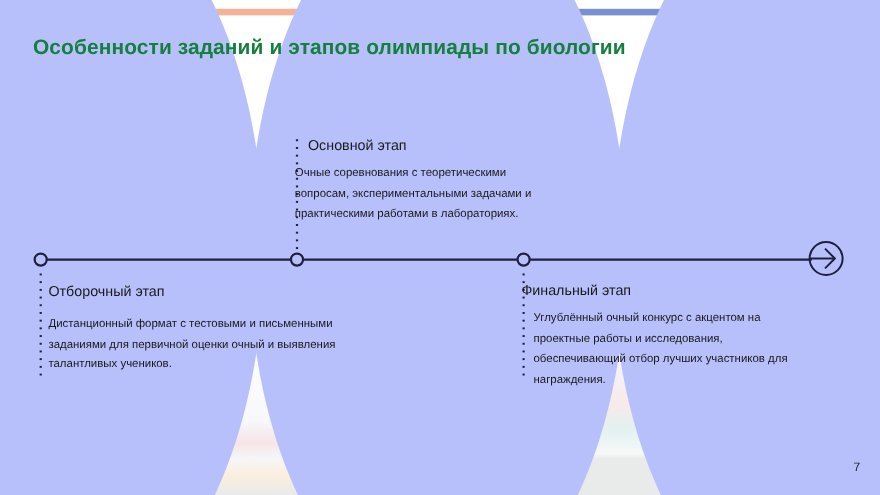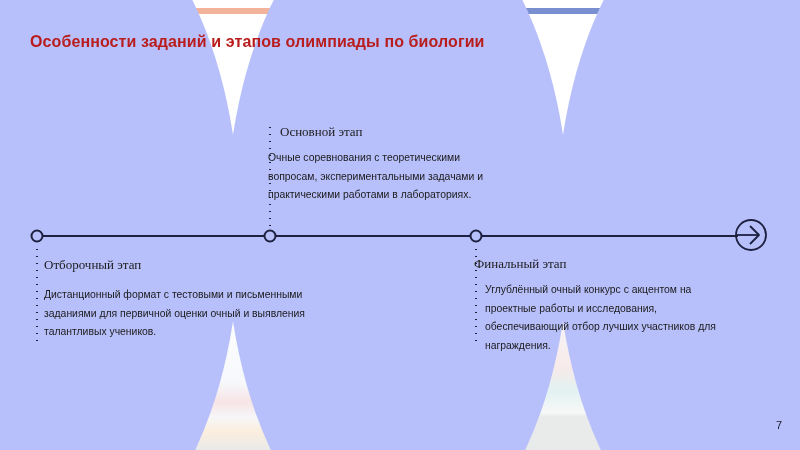--- a/index.html
+++ b/index.html
@@ -1,19 +1,19 @@
 <!DOCTYPE html>
 <html><head>
 <meta charset="utf-8">
 <style>
   html, body { margin: 0; padding: 0; }
   body { width: 800px; height: 450px; overflow: hidden; background: #ffffff; position: relative; font-family: "Liberation Sans", sans-serif; color: #111; }
   .bg { position: absolute; left: 0; top: 0; width: 800px; height: 450px; }
-  .title { position: absolute; left: 30px; top: 33px; font-size: 16px; font-weight: bold; color: #b91c1c; white-space: nowrap; letter-spacing: 0.1px; }
-  .stage-title { position: absolute; font-size: 13px; color: #1a1a1a; white-space: nowrap; font-family: Liberation Serif, serif; }
+  .title { position: absolute; left: 30px; top: 33px; font-size: 19px; font-weight: bold; color: #15803d; white-space: nowrap; letter-spacing: 0.1px; }
+  .stage-title { position: absolute; font-size: 13px; color: #1a1a1a; white-space: nowrap; }
   .stage-desc { position: absolute; font-size: 10.4px; line-height: 18.5px; color: #1a1a1a; }
   .page-num { position: absolute; left: 776px; top: 419px; font-size: 11px; color: #1a1a2e; }
   .dots { position: absolute; width: 2px; background-image: radial-gradient(circle, #1e2040 0.95px, transparent 1.1px); background-size: 2px 7px; background-repeat: repeat-y; }
 </style>
 </head>
 <body>
 
 <svg class="bg" viewBox="0 0 800 450" xmlns="http://www.w3.org/2000/svg">
   <defs>
     <linearGradient id="gapL" x1="0" y1="0" x2="0" y2="1">

